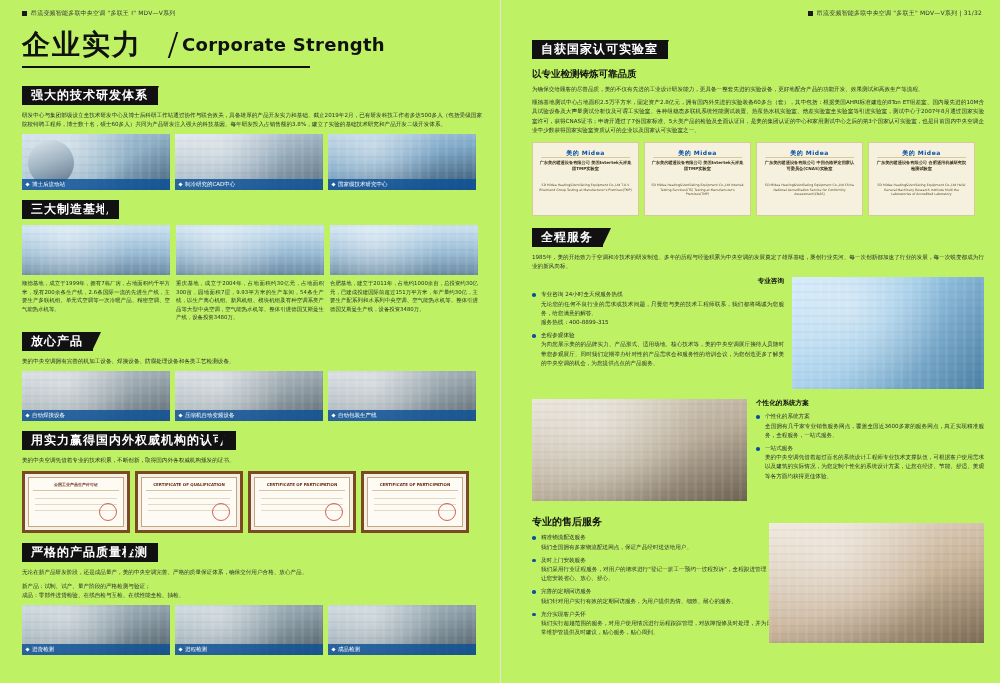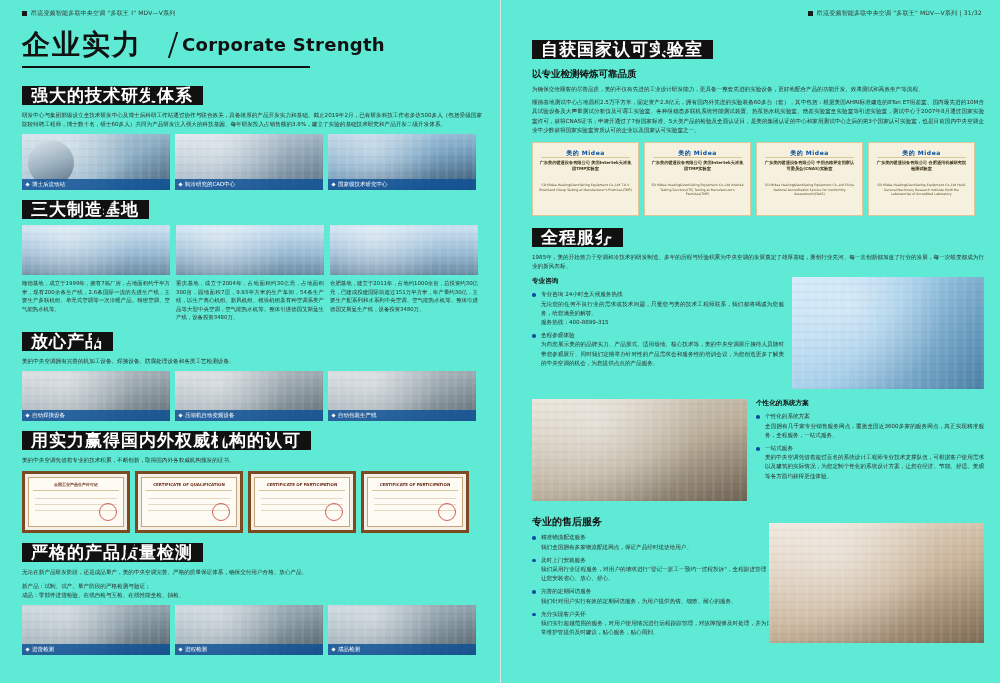--- a/index.html
+++ b/index.html
@@ -1,35 +1,35 @@
 <!DOCTYPE html>
 <html><head>
 <meta charset="utf-8">
 <style>
   html,body{margin:0;padding:0;background:#fff;}
   body{width:1000px;height:683px;font-family:"DejaVu Sans","Liberation Sans",sans-serif;color:#1a1a1a;overflow:hidden;}
-  .page{position:relative;width:1000px;height:683px;background:#5eead4;}
+  .page{position:relative;width:1000px;height:683px;background:#bef264;}
   .page:after{content:"";position:absolute;left:500px;top:0;width:1px;height:683px;background:#e3e3e3;}
 
   
   .topbar{position:absolute;top:0;left:0;width:1000px;height:26px;}
   .topbar .tl{position:absolute;left:22px;top:9px;font-size:6px;color:#333;letter-spacing:.2px;}
   .topbar .tr{position:absolute;right:18px;top:9px;font-size:6px;color:#333;letter-spacing:.2px;}
   .sq{display:inline-block;width:5px;height:5px;background:#1a1a1a;margin-right:4px;vertical-align:middle;}
 
   
   .left{position:absolute;left:22px;top:26px;width:460px;height:645px;}
   .maintitle{position:relative;height:46px;}
   .maintitle .cn{position:absolute;left:0;top:0;font-size:28px;font-weight:bold;letter-spacing:2px;color:#111;}
   .maintitle .slash{position:absolute;left:150px;top:6px;width:2px;height:26px;background:#111;transform:skewX(-18deg);}
   .maintitle .en{position:absolute;left:160px;top:8px;font-size:18px;font-weight:bold;color:#111;letter-spacing:.3px;font-family:"DejaVu Sans","Liberation Sans",sans-serif;}
   .rule{position:absolute;left:0;top:40px;width:288px;height:2px;background:#111;}
 
   .secttl{position:relative;height:20px;margin-top:10px;}
-  .secttl .bar{position:absolute;left:0;top:0;height:19px;background:#111;color:#fff;font-size:17px;font-weight:bold;padding:0 10px 0 9px;line-height:19px;letter-spacing:1px;}
+  .secttl .bar{position:absolute;left:0;top:0;height:19px;background:#111;color:#fff;font-size:12px;font-weight:bold;padding:0 10px 0 9px;line-height:19px;letter-spacing:1px;}
   .secttl .tail{position:absolute;top:0;width:0;height:0;border-top:19px solid #111;border-right:9px solid transparent;}
 
   .para{font-size:5.6px;line-height:9px;color:#2b2b2b;margin:5px 0 5px 0;text-align:justify;}
 
   .imgrow{display:flex;gap:5px;}
   .ph{position:relative;overflow:hidden;background:#cfd6da;}
   .cap{position:absolute;left:0;bottom:0;width:100%;height:11px;background:rgba(12,80,150,.82);color:#fff;font-size:5.5px;line-height:11px;padding-left:10px;box-sizing:border-box;}
   .cap:before{content:"";position:absolute;left:4px;top:4px;width:3px;height:3px;background:#fff;transform:rotate(45deg);}
 
   .colrow{display:flex;gap:6px;margin-top:5px;}
@@ -288,21 +288,21 @@
     </div>
 
     <div class="secttl" style="margin-top:12px;">
       <div class="bar">全程服务</div>
       <div class="tail" style="left:70px;"></div>
     </div>
     <div class="rpara" style="margin-top:5px;">1985年，美的开始致力于空调和冷技术的研发制造。多年的历程与经验积累为中央空调的发展奠定了雄厚基础，屡创行业先河。每一次创新都加速了行业的发展，每一次蜕变都成为行业的新风向标。</div>
 
     <div style="position:relative;margin-top:6px;height:118px;">
       <div style="width:252px;">
-        <div class="subttl" style="margin-top:0;">专业咨询</div>
+        <div class="subttl" style="margin-top:0;text-align:right;">专业咨询</div>
         <div class="bullet" style="white-space:pre-line;">专业咨询 24小时全天候服务热线
 无论您的任何不良行业的需求或技术问题，只要您与美的技术工程师联系，我们都将竭诚为您服务，给您满意的解答。
 服务热线：400-8899-315</div>
         <div class="bullet" style="white-space:pre-line;">全程参观体验
 为向您展示美的的品牌实力、产品形式、适用场地、核心技术等，美的中央空调展厅接待人员随时带您参观展厅。同时我们定期举办针对性的产品需求会和服务性的培训会议，为您创造更多了解美的中央空调的机会，为您提供点点的产品服务。</div>
       </div>
       <div style="position:absolute;right:0;top:0;width:192px;height:112px;overflow:hidden;" class="p-showroom">
         <div class="glow"></div>
           <div class="ovl"></div>
       </div>

